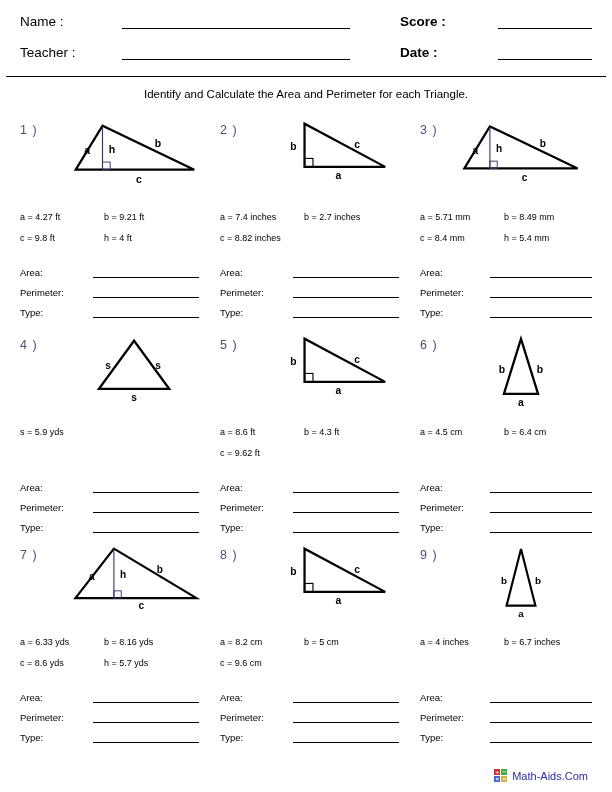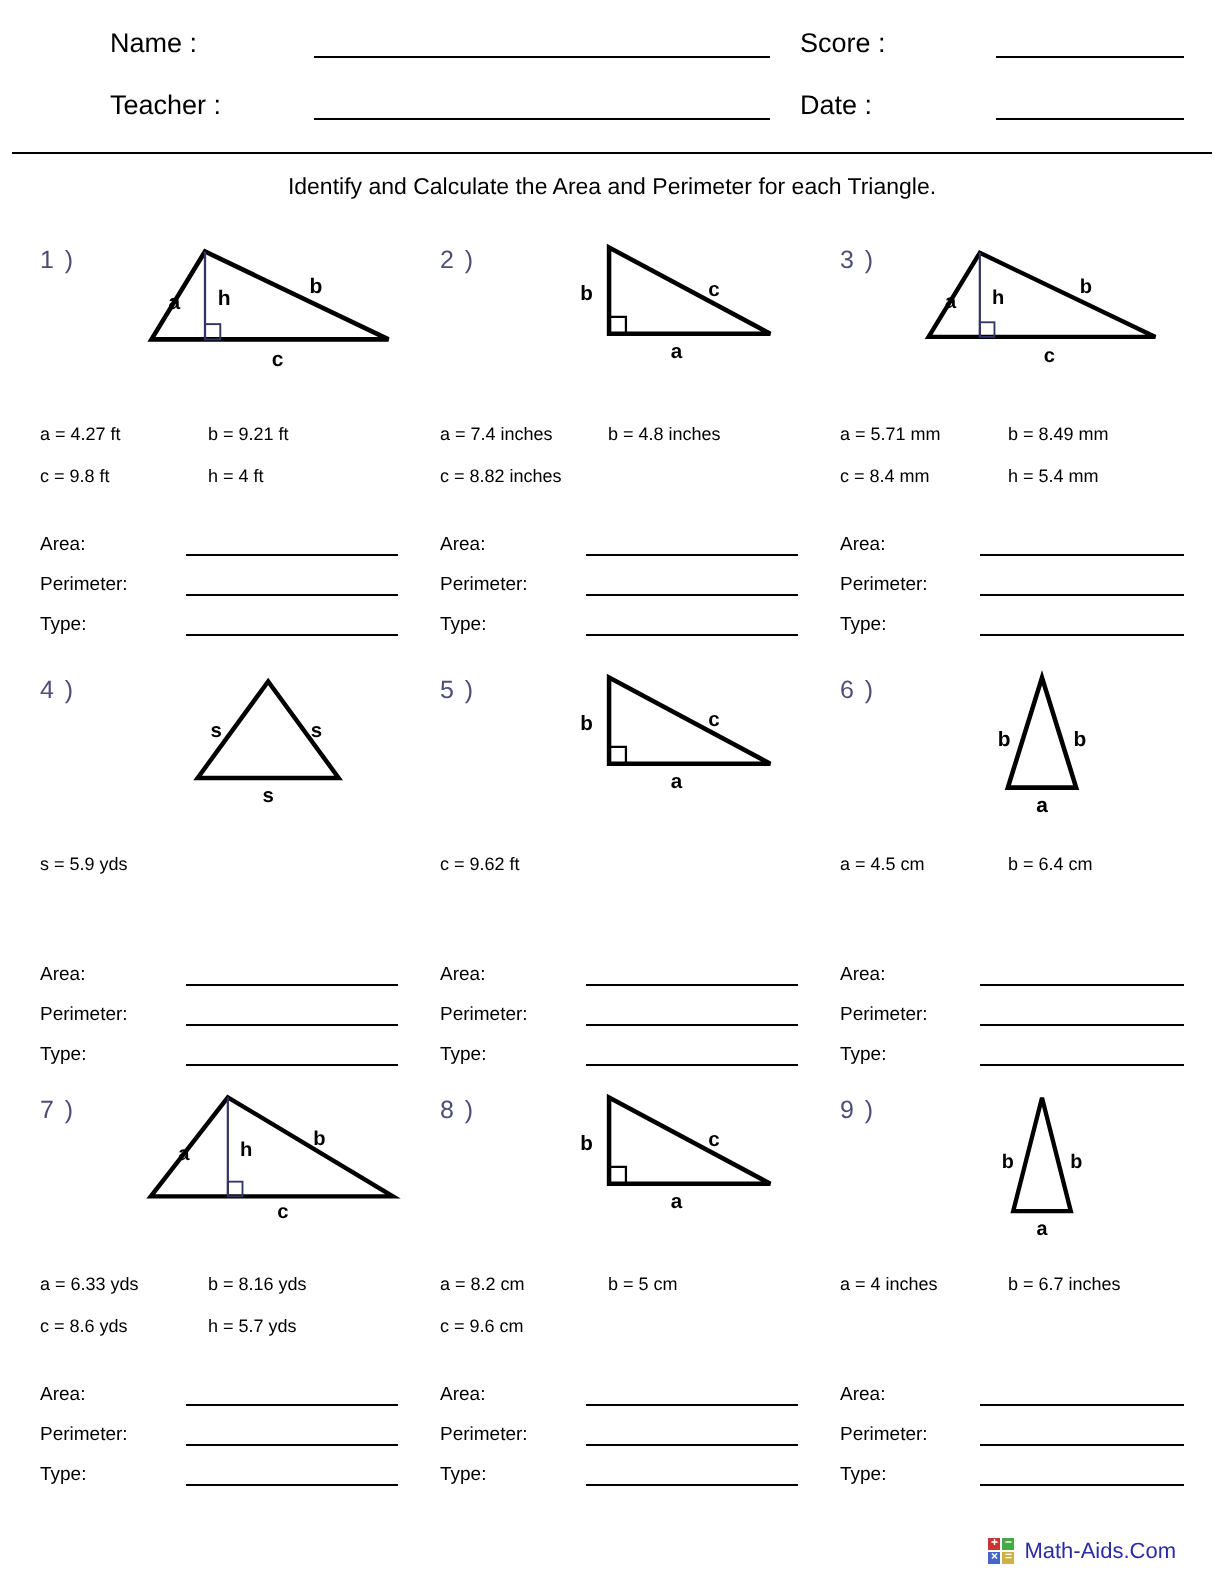--- a/index.html
+++ b/index.html
@@ -1,23 +1,23 @@
 <!DOCTYPE html>
 <html><head>
 <meta charset="utf-8">
 <style>
   html,body{margin:0;padding:0;background:#fff;}
   .page{width:612px;height:792px;position:relative;background:#fff;overflow:hidden;
         font-family:"Liberation Sans",sans-serif;color:#000;}
   
   .header{padding:14px 20px 0 20px;}
   .hdr-row{display:flex;align-items:flex-end;margin-bottom:16px;}
-  .hdr-left{display:flex;width:330px;align-items:flex-end;margin-left:35px;}
+  .hdr-left{display:flex;width:330px;align-items:flex-end;}
   .hdr-left .hlabel{width:102px;font-size:13.5px;}
-  .hdr-right{display:flex;width:192px;margin-left:auto;align-items:flex-end;}
+  .hdr-right{display:flex;width:192px;margin-left:auto;align-items:flex-end;font-weight:bold;}
   .hdr-right .hlabel{width:98px;font-size:13.5px;}
   .hline-blank{flex:1;border-bottom:1.5px solid #000;height:14px;}
   .rule{border-top:1px solid #000;margin:6px 6px 0 6px;}
   .title{text-align:center;font-weight:normal;font-size:11.5px;margin-top:11px;}
   
   .grid{display:grid;grid-template-columns:200px 200px 172px;grid-template-rows:215px 210px 200px;
         margin:16px 14px 0 20px;}
   .prob{padding-top:4px;}
   .prob-head{display:flex;align-items:flex-start;height:78px;}
   .pnum{font-size:12.5px;color:#4d4d78;width:30px;flex:0 0 30px;padding-top:3px;letter-spacing:1px;}
@@ -117,21 +117,21 @@
           <svg class="fig" width="118" height="60" viewBox="0 0 125 64">
             <polygon class="tri" points="30,4 30,50 116,50"></polygon>
             <rect class="rablack" x="30" y="41" width="9" height="9"></rect>
             <text x="18" y="32">b</text>
             <text x="86" y="30">c</text>
             <text x="66" y="63">a</text>
           </svg>
         </div>
       </div>
       <div class="measures">
-        <div class="mrow"><span class="m1">a = 7.4 inches</span><span>b = 4.8 inches</span></div>
+        <div class="mrow"><span class="m1">a = 7.4 inches</span><span>b = 2.7 inches</span></div>
         <div class="mrow"><span class="m1">c = 8.82 inches</span></div>
       </div>
       <div class="answers">
         <div class="arow">
             <span class="alabel">Area:</span>
             <span class="blank"></span>
           </div>
         <div class="arow">
             <span class="alabel">Perimeter:</span>
             <span class="blank"></span>
@@ -216,20 +216,21 @@
           <svg class="fig" width="120" height="60" viewBox="0 0 125 64">
             <polygon class="tri" points="30,4 30,50 116,50"></polygon>
             <rect class="rablack" x="30" y="41" width="9" height="9"></rect>
             <text x="18" y="32">b</text>
             <text x="86" y="30">c</text>
             <text x="66" y="63">a</text>
           </svg>
         </div>
       </div>
       <div class="measures">
+        <div class="mrow"><span class="m1">a = 8.6 ft</span><span>b = 4.3 ft</span></div>
         <div class="mrow"><span class="m1">c = 9.62 ft</span></div>
       </div>
       <div class="answers">
         <div class="arow">
             <span class="alabel">Area:</span>
             <span class="blank"></span>
           </div>
         <div class="arow">
             <span class="alabel">Perimeter:</span>
             <span class="blank"></span>

